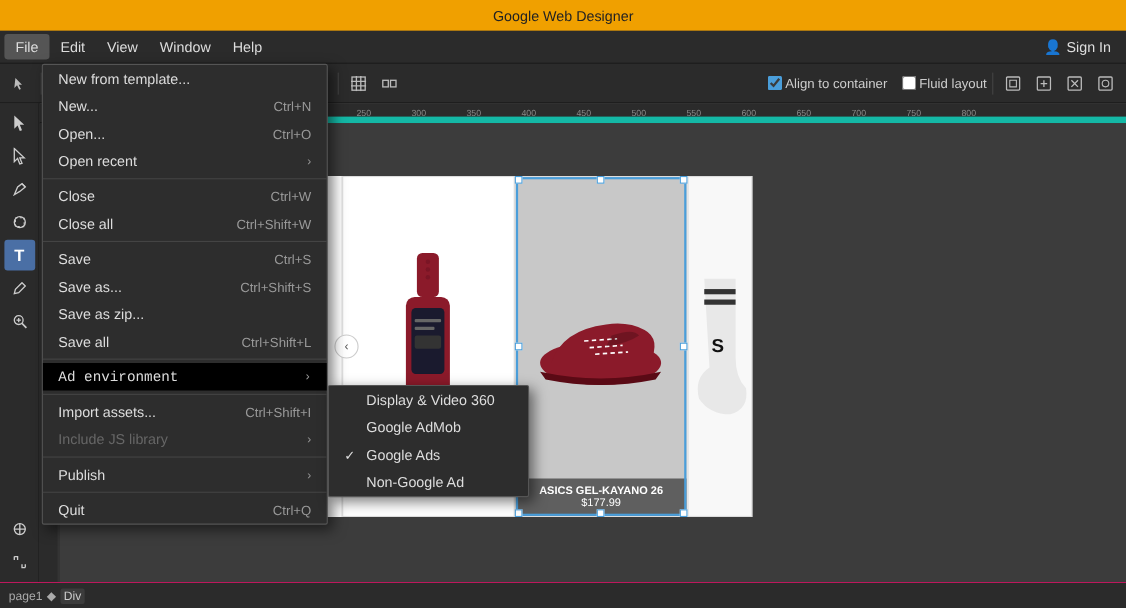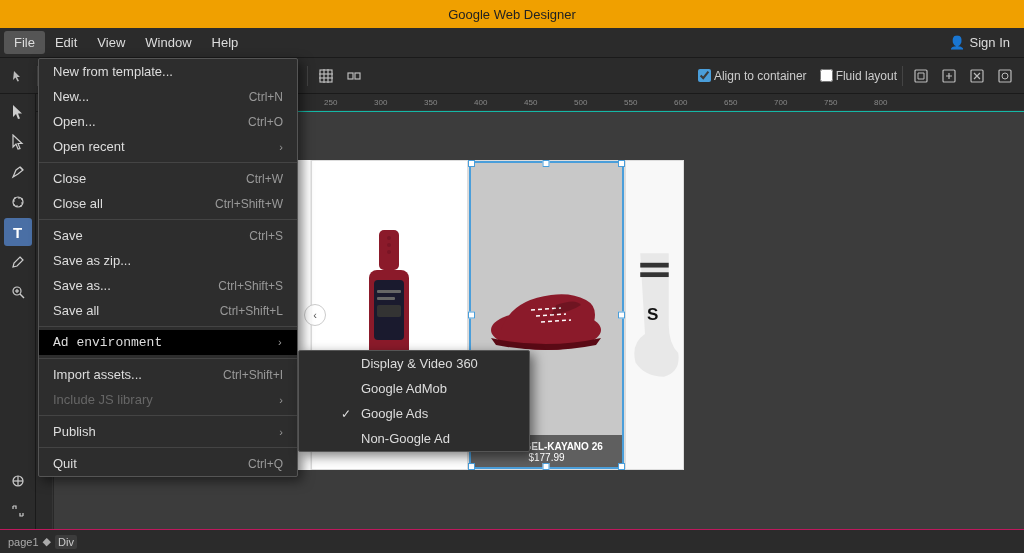--- a/index.html
+++ b/index.html
@@ -145,21 +145,21 @@
       overflow: hidden;
     }
     
     #ruler-h {
       position: absolute;
       top: 0;
       left: 18px;
       right: 0;
       height: 18px;
       background: #2b2b2b;
-      border-bottom: 1px solid #14b8a6;
+      border-bottom: 6px solid #14b8a6;
       overflow: hidden;
     }
     #ruler-v {
       position: absolute;
       top: 18px;
       left: 0;
       width: 18px;
       bottom: 0;
       background: #2b2b2b;
       border-right: 1px solid #1a1a1a;
@@ -246,27 +246,26 @@
       height: 1px;
       background: #444;
       margin: 3px 0;
     }
 
     
     #sub-dropdown {
       position: fixed;
       top: 350px;
       left: 298px;
-      width: 232px;
+      width: 183px;
       background: #2d2d2d;
       border: 1px solid #555;
       box-shadow: 4px 4px 12px rgba(0,0,0,0.5);
       z-index: 1001;
       border-radius: 2px;
-      padding-left: 28px;
     }
     .sub-dd-item {
       display: flex;
       align-items: center;
       padding: 5px 14px;
       color: #ddd;
       font-size: 13px;
       cursor: pointer;
       gap: 6px;
     }
@@ -667,25 +666,25 @@
   <div class="dd-item">
     <span>Close all</span>
     <span class="shortcut">Ctrl+Shift+W</span>
   </div>
   <div class="dd-sep"></div>
   <div class="dd-item">
     <span>Save</span>
     <span class="shortcut">Ctrl+S</span>
   </div>
   <div class="dd-item">
-    <span>Save as zip...</span>
-  </div>
-  <div class="dd-item">
     <span>Save as...</span>
     <span class="shortcut">Ctrl+Shift+S</span>
+  </div>
+  <div class="dd-item">
+    <span>Save as zip...</span>
   </div>
   <div class="dd-item">
     <span>Save all</span>
     <span class="shortcut">Ctrl+Shift+L</span>
   </div>
   <div class="dd-sep"></div>
   <div class="dd-item" style="background:#000000;font-family:Liberation Mono, monospace;">
     <span>Ad environment</span>
     <span class="arrow">›</span>
   </div>

